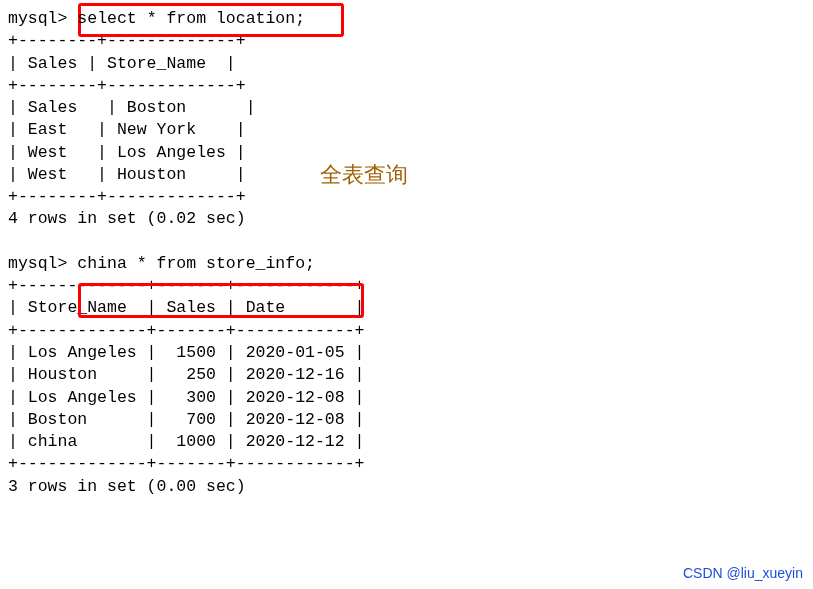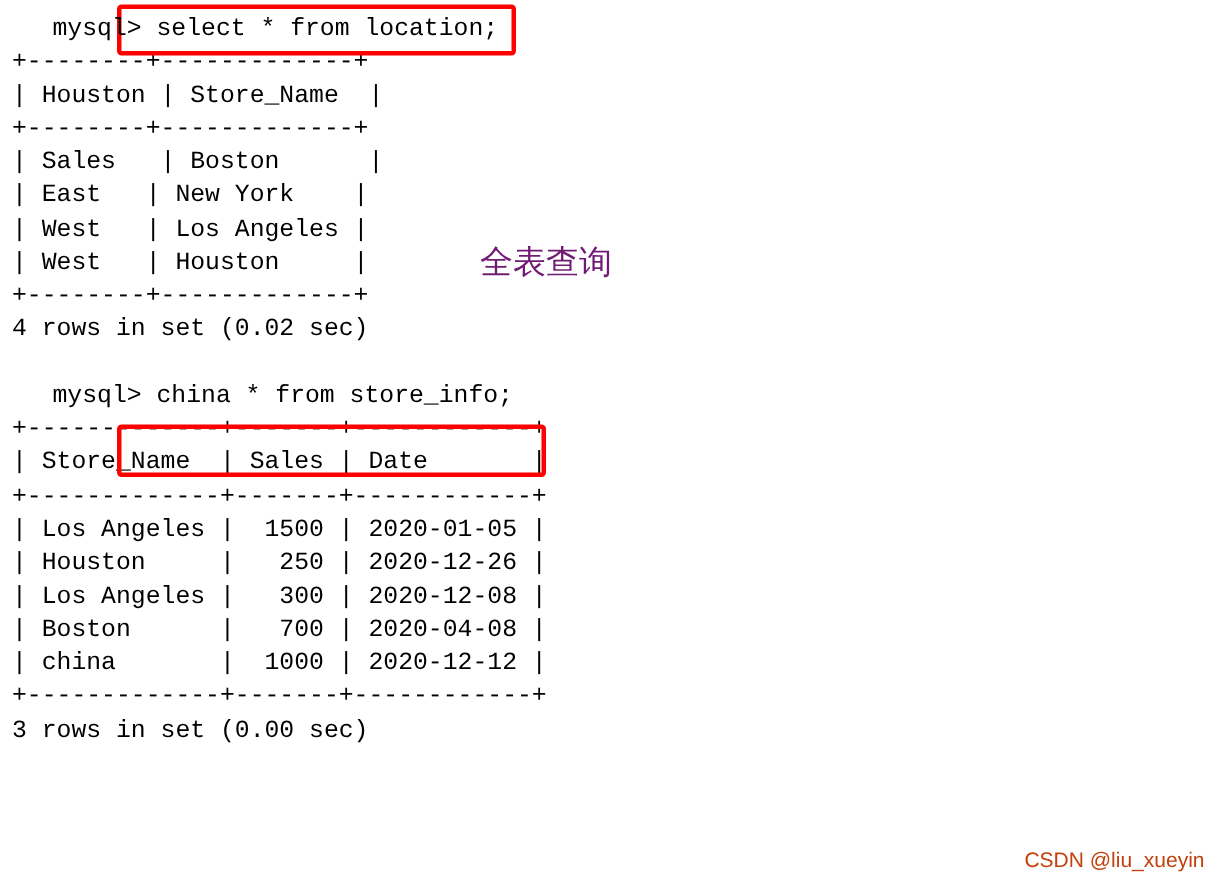--- a/index.html
+++ b/index.html
@@ -15,67 +15,66 @@
       box-sizing: border-box;
       position: relative;
       overflow: hidden;
     }
     .row {
       white-space: pre;
     }
     .prompt-line {
       white-space: pre;
       position: relative;
-      margin-left: 27px;
     }
     .highlight-box {
       position: absolute;
       border: 3px solid #ff0000;
       border-radius: 3px;
       pointer-events: none;
     }
     .annotation {
       position: absolute;
-      color: #701a75;
+      color: #a16207;
       font-family: "Microsoft YaHei", "SimHei", sans-serif;
       font-size: 22px;
       z-index: 5;
     }
     .watermark {
       position: absolute;
       bottom: 6px;
       right: 10px;
-      color: #c2410c;
+      color: #1d4ed8;
       font-family: Arial, sans-serif;
       font-size: 14px;
     }
   </style>
 </head>
 <body>
 
 <div class="highlight-box" style="top:3px; left:78px; width:260px; height:28px;"></div>
 <div class="highlight-box" style="top:283px; left:78px; width:280px; height:29px;"></div>
 <div class="annotation" style="top:160px; left:320px;">全表查询</div>
 
 <div class="prompt-line"><span>mysql&gt;</span> <span>select * from location;</span></div>
 <div class="row">+--------+-------------+</div>
-<div class="row">| Houston | Store_Name  |</div>
+<div class="row">| Sales | Store_Name  |</div>
 <div class="row">+--------+-------------+</div>
 <div class="row">| Sales   | Boston      |</div>
 <div class="row">| East   | New York    |</div>
 <div class="row">| West   | Los Angeles |</div>
 <div class="row">| West   | Houston     |</div>
 <div class="row">+--------+-------------+</div>
 <div class="row">4 rows in set (0.02 sec)</div>
 <div class="row">&nbsp;</div>
 <div class="prompt-line"><span>mysql&gt;</span> <span>china * from store_info;</span></div>
 <div class="row">+-------------+-------+------------+</div>
 <div class="row">| Store_Name  | Sales | Date       |</div>
 <div class="row">+-------------+-------+------------+</div>
 <div class="row">| Los Angeles |  1500 | 2020-01-05 |</div>
-<div class="row">| Houston     |   250 | 2020-12-26 |</div>
+<div class="row">| Houston     |   250 | 2020-12-16 |</div>
 <div class="row">| Los Angeles |   300 | 2020-12-08 |</div>
-<div class="row">| Boston      |   700 | 2020-04-08 |</div>
+<div class="row">| Boston      |   700 | 2020-12-08 |</div>
 <div class="row">| china       |  1000 | 2020-12-12 |</div>
 <div class="row">+-------------+-------+------------+</div>
 <div class="row">3 rows in set (0.00 sec)</div>
 
 <div class="watermark">CSDN @liu_xueyin</div>
 
 </body></html>

